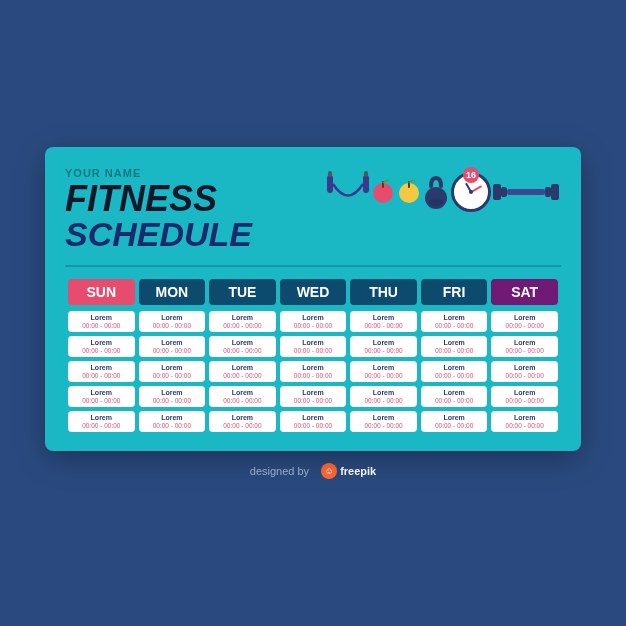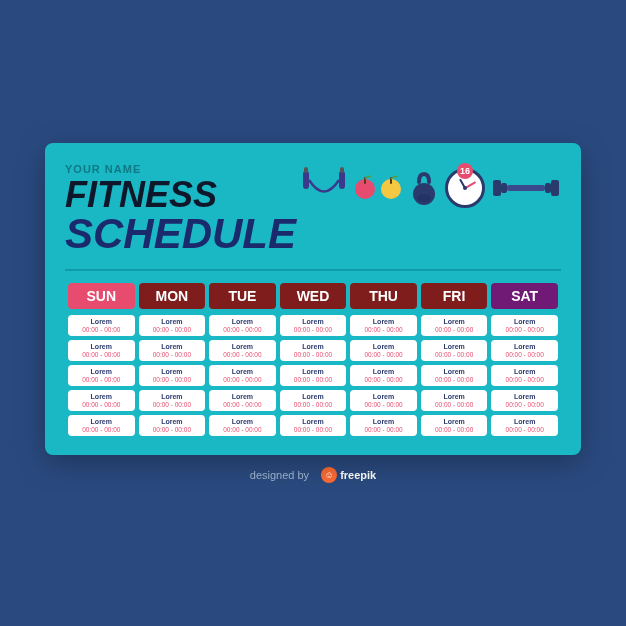--- a/index.html
+++ b/index.html
@@ -47,21 +47,21 @@
     .fitness-text {
       font-size: 36px;
       font-weight: 900;
       color: #0f172a;
       line-height: 1;
       text-transform: uppercase;
       font-style: italic;
     }
 
     .schedule-text {
-      font-size: 42px;
+      font-size: 34px;
       font-weight: 900;
       color: #1a2a6c;
       line-height: 1;
       text-transform: uppercase;
       font-style: italic;
     }
 
     
     .fruits-group {
       display: flex;
@@ -134,21 +134,21 @@
     .day-header {
       padding: 5px 4px;
       font-size: 14px;
       font-weight: 700;
       color: white;
       text-align: center;
       border-radius: 4px;
     }
 
     .day-header.sun { background: #e74c6f; }
-    .day-header.weekday { background: #7f1d1d; }
+    .day-header.weekday { background: #0c4a6e; }
     .day-header.sat { background: #701a75; }
 
     .schedule-cell {
       background: white;
       border-radius: 4px;
       padding: 3px 4px;
       text-align: center;
       vertical-align: middle;
     }
 
@@ -195,21 +195,20 @@
       align-items: center;
       justify-content: center;
       font-size: 9px;
       color: white;
     }
 
     
     .equipment-area {
       display: flex;
       align-items: center;
-      gap: 6px;
       flex-wrap: nowrap;
     }
   </style>
 </head>
 <body>
 
 <div class="card">
 
   <div class="header-section">
     <div class="title-area">

